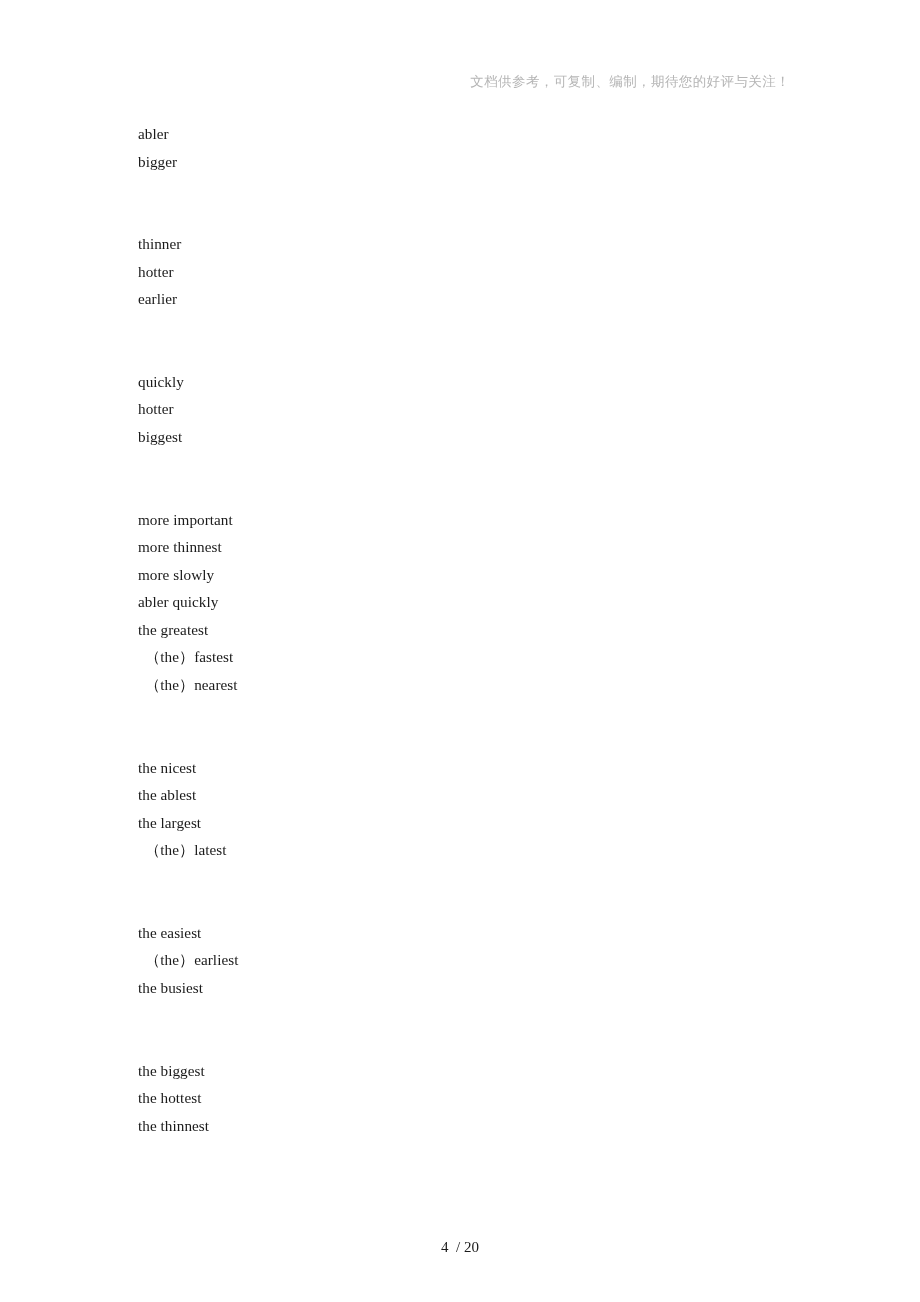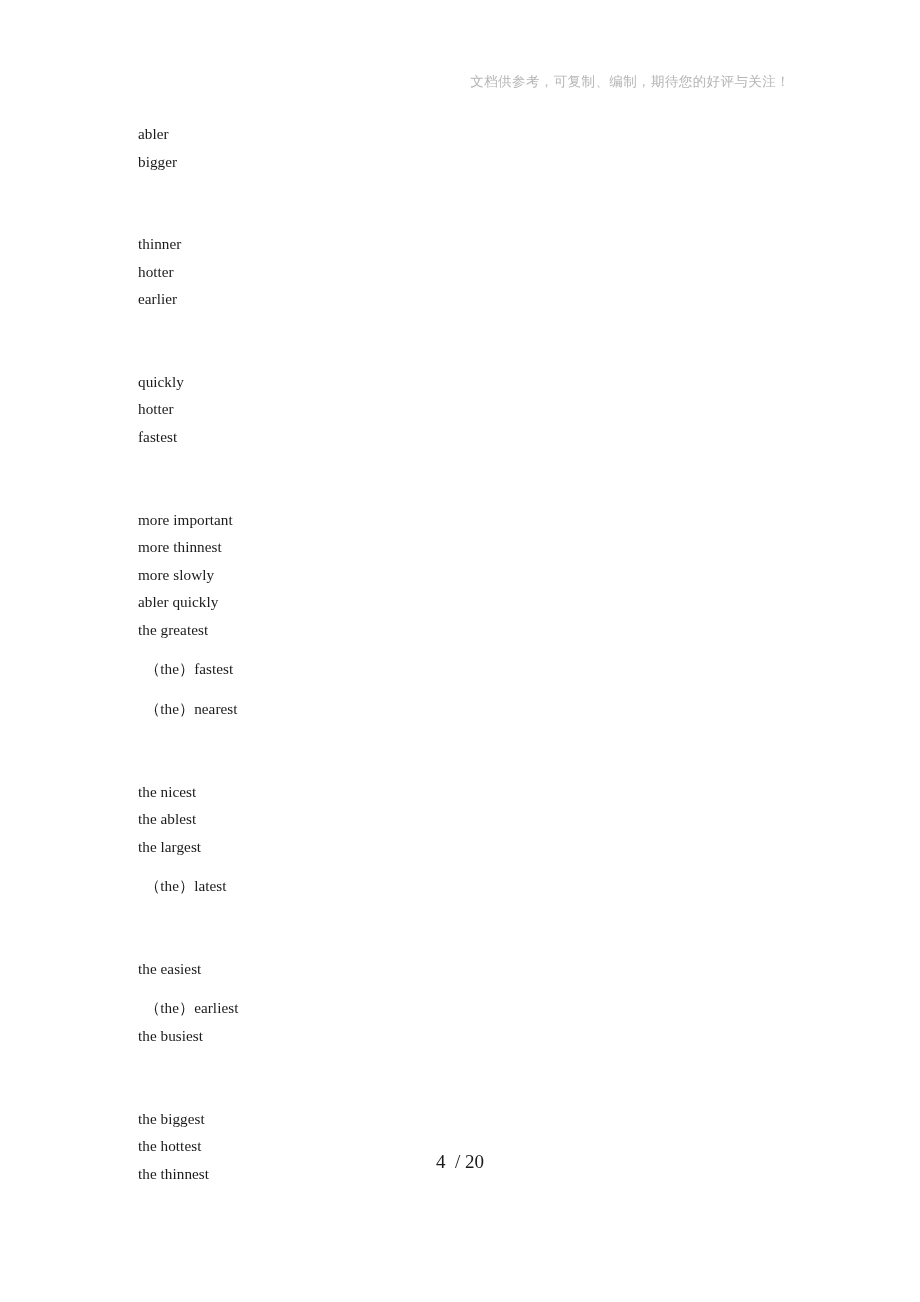--- a/index.html
+++ b/index.html
@@ -43,33 +43,32 @@
   .line {
     font-size: 15.2px;
     line-height: 27.55px;
     height: 27.55px;
     color: #1a1a1a;
     white-space: pre;
     letter-spacing: 0.05px;
   }
   .line.indent {
     padding-left: 7px;
-    margin-top: 12px;
   }
   .spacer {
     height: 55.1px;   
   }
   
   #doc-footer {
     position: absolute;
     left: 0;
-    top: 1152px;
+    top: 1237px;
     width: 920px;
     text-align: center;
-    font-size: 19px;
+    font-size: 15px;
     line-height: 20px;
     color: #1a1a1a;
     white-space: pre;
     
     padding-right: 0px;
   }
 </style>
 </head>
 <body>
 
@@ -85,21 +84,21 @@
       <div class="spacer"></div>
       <div class="group">
         <div class="line">thinner</div>
         <div class="line">hotter</div>
         <div class="line">earlier</div>
       </div>
       <div class="spacer"></div>
       <div class="group">
         <div class="line">quickly</div>
         <div class="line">hotter</div>
-        <div class="line">fastest</div>
+        <div class="line">biggest</div>
       </div>
       <div class="spacer"></div>
       <div class="group">
         <div class="line">more important</div>
         <div class="line">more thinnest</div>
         <div class="line">more slowly</div>
         <div class="line">abler quickly</div>
         <div class="line">the greatest</div>
         <div class="line indent">（the）fastest</div>
         <div class="line indent">（the）nearest</div>

